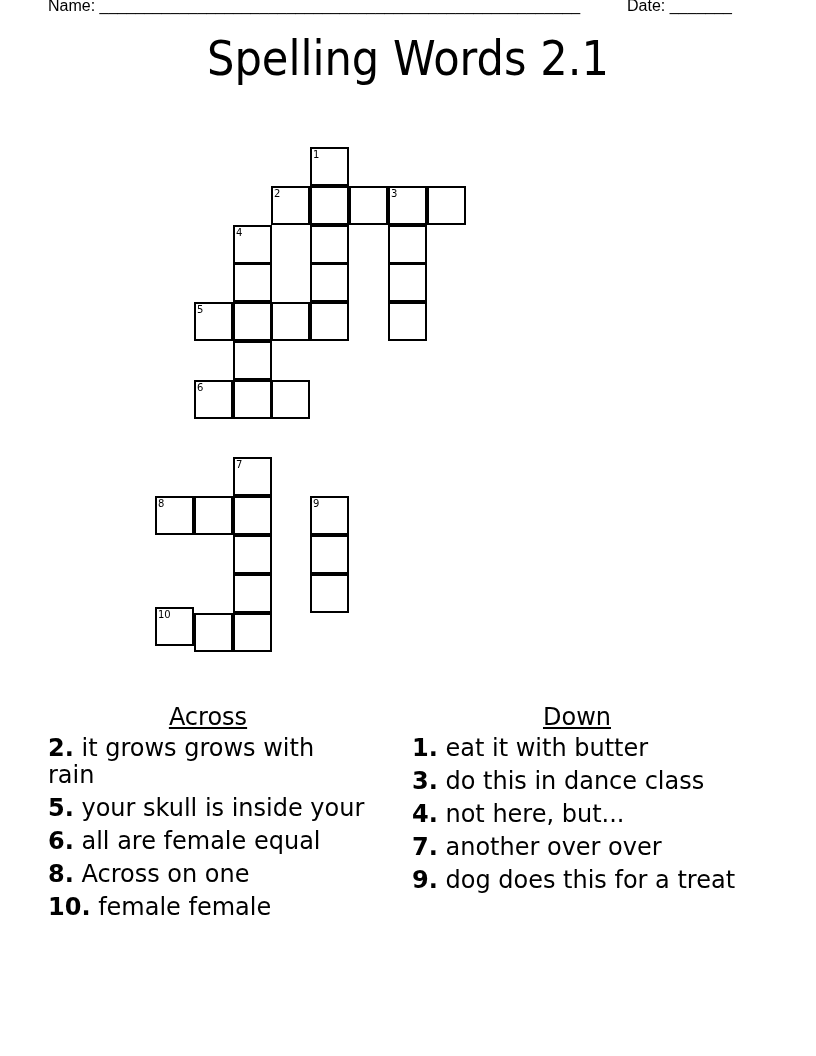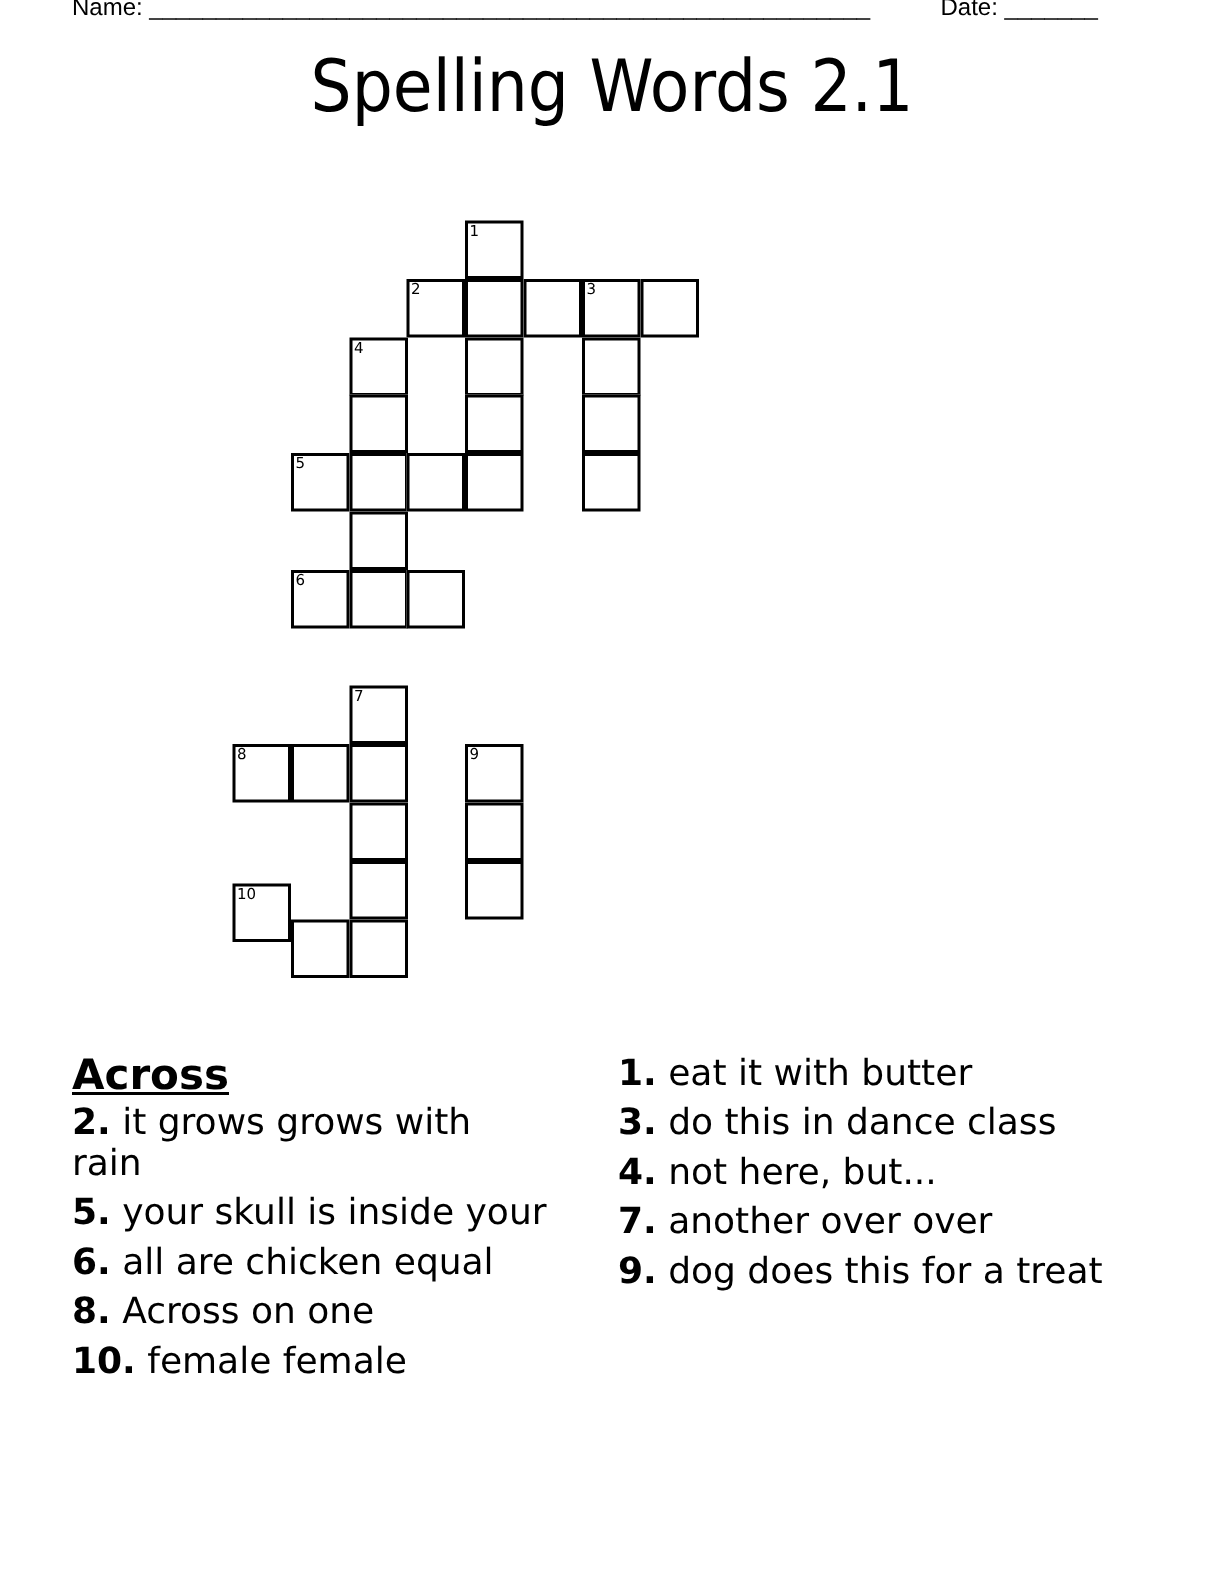--- a/index.html
+++ b/index.html
@@ -6,21 +6,21 @@
   body { width: 816px; height: 1056px; position: relative; overflow: hidden; color: #000; }
   .header-line { position: absolute; top: -3px; left: 48px; font-family: "Liberation Sans", sans-serif; font-size: 16px; white-space: pre; }
   .date-line { position: absolute; top: -3px; left: 627px; font-family: "Liberation Sans", sans-serif; font-size: 16px; white-space: pre; }
   .title { position: absolute; top: 30px; left: 0; width: 816px; text-align: center; font-family: "DejaVu Sans", sans-serif; font-size: 48px; font-weight: normal; letter-spacing: 0px; transform: scaleX(0.9); }
   .grid { position: absolute; left: 0; top: 0; width: 816px; height: 700px; }
   .cell { position: absolute; width: 39px; height: 39px; box-sizing: border-box; border: 2px solid #000; background: #fff; margin-left: -1px; margin-top: -1px; }
   .cell .num { position: absolute; left: 1px; top: 0px; font-family: "DejaVu Sans", sans-serif; font-size: 10px; line-height: 12px; }
   .clues { position: absolute; top: 702px; font-family: "DejaVu Sans", sans-serif; font-size: 24px; line-height: 27px; }
   .clues.across { left: 48px; width: 320px; }
   .clues.down { left: 412px; width: 330px; }
-  .clues h2 { margin: 0 0 3px 0; font-size: 28px; font-weight: bold; text-decoration: underline; line-height: 30px; }
+  .clues h2 { margin: 0 0 3px 0; font-size: 24px; font-weight: normal; text-decoration: underline; line-height: 30px; text-align: center; }
   .clue { margin-bottom: 6px; }
   .clue b { font-weight: bold; }
 </style>
 </head>
 <body>
 
 <div class="header-line">Name: ______________________________________________________</div>
 <div class="date-line">Date: _______</div>
 <div class="title">Spelling Words 2.1</div>
 
@@ -66,35 +66,36 @@
     </div>
     <div class="cell" style="left: 195px; top: 497px;"></div>
     <div class="cell" style="left: 234px; top: 497px;"></div>
     <div class="cell" style="left: 311px; top: 497px;">
       <span class="num">9</span>
     </div>
     <div class="cell" style="left: 234px; top: 536px;"></div>
     <div class="cell" style="left: 311px; top: 536px;"></div>
     <div class="cell" style="left: 234px; top: 575px;"></div>
     <div class="cell" style="left: 311px; top: 575px;"></div>
-    <div class="cell" style="left: 156px; top: 590px;">
+    <div class="cell" style="left: 156px; top: 608px;">
       <span class="num">10</span>
     </div>
     <div class="cell" style="left: 195px; top: 614px;"></div>
     <div class="cell" style="left: 234px; top: 614px;"></div>
   </div>
 
 <div class="clues across">
   <h2>Across</h2>
   <div class="clue"><b>2.</b><span> it grows grows with rain</span></div>
   <div class="clue"><b>5.</b><span> your skull is inside your</span></div>
-  <div class="clue"><b>6.</b><span> all are chicken equal</span></div>
+  <div class="clue"><b>6.</b><span> all are female equal</span></div>
   <div class="clue"><b>8.</b><span> Across on one</span></div>
   <div class="clue"><b>10.</b><span> female female</span></div>
 </div>
 
 <div class="clues down">
+  <h2>Down</h2>
   <div class="clue"><b>1.</b><span> eat it with butter</span></div>
   <div class="clue"><b>3.</b><span> do this in dance class</span></div>
   <div class="clue"><b>4.</b><span> not here, but...</span></div>
   <div class="clue"><b>7.</b><span> another over over</span></div>
   <div class="clue"><b>9.</b><span> dog does this for a treat</span></div>
 </div>
 
 </body></html>

